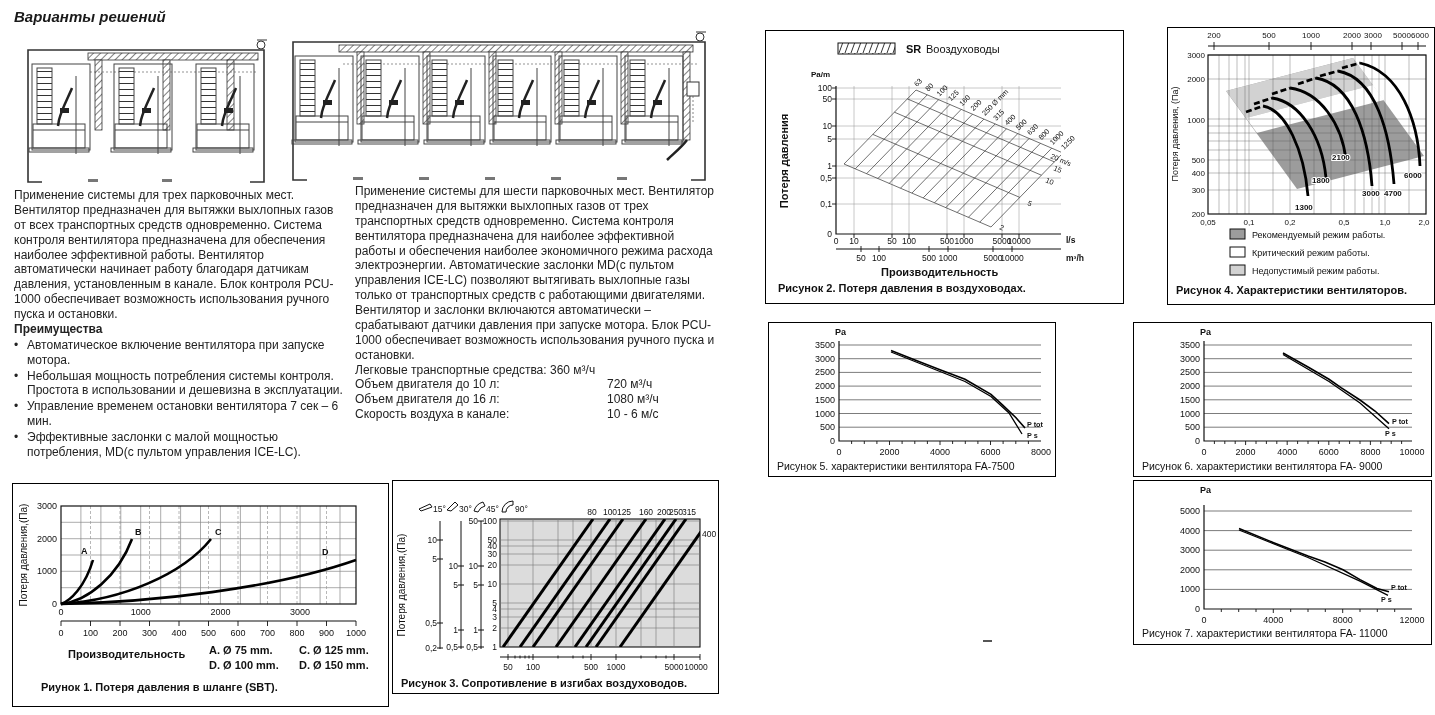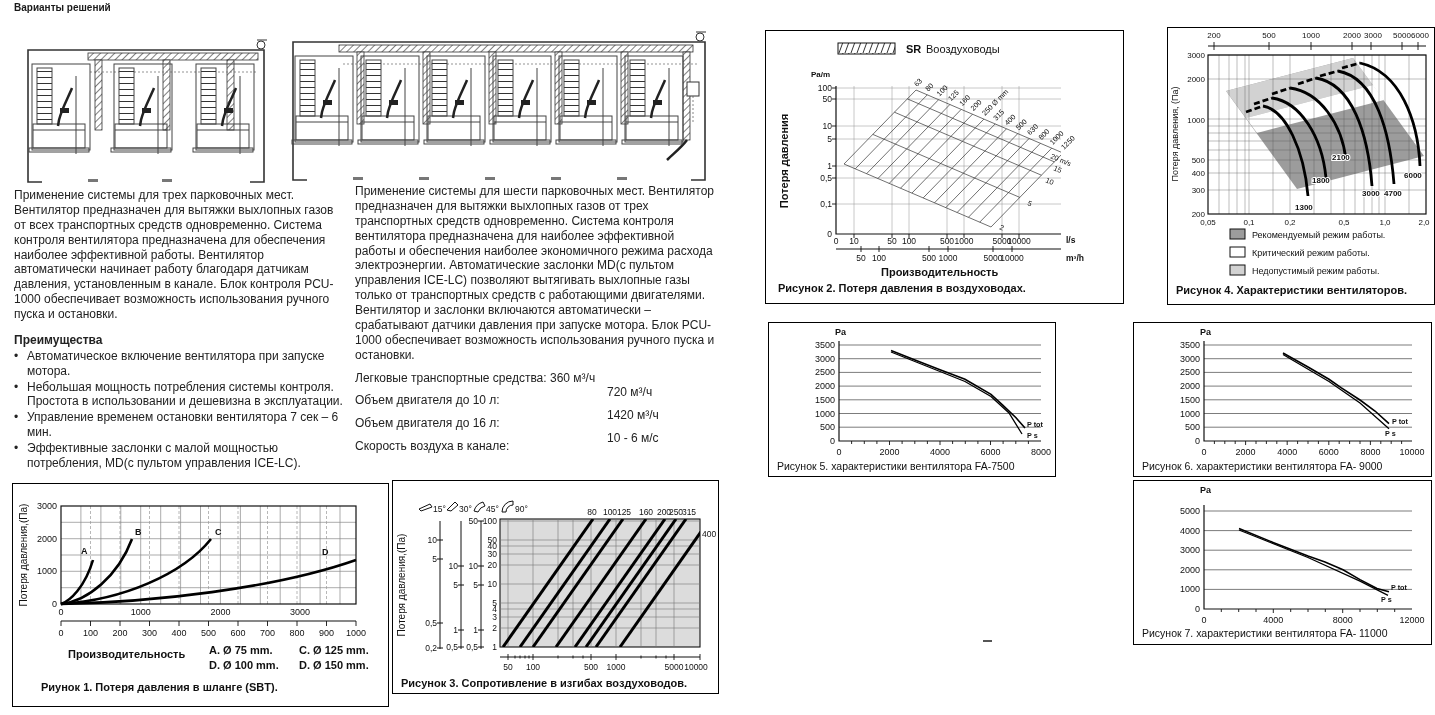--- a/index.html
+++ b/index.html
@@ -1,26 +1,26 @@
 <!DOCTYPE html>
 <html><head>
 <meta charset="utf-8">
 <style>
   html,body{margin:0;padding:0;background:#fff;}
   body{width:1435px;height:715px;position:relative;font-family:"Liberation Sans",sans-serif;color:#1a1a1a;overflow:hidden;}
   .abs{position:absolute;}
-  #page-title{left:14px;top:2px;font-size:10px;font-weight:bold;}
+  #page-title{left:14px;top:8px;font-size:15px;font-weight:bold;font-style:italic;}
   .textcol{font-size:12px;line-height:1.24;color:#222;}
   #left-col{left:14px;top:188px;width:334px;}
   #right-col{left:355px;top:184px;width:362px;}
-  .sec-title{font-weight:bold;margin-top:11px;}
+  .sec-title{font-weight:bold;}
   .adv-item{display:flex;margin-top:1px;}
   .adv-item .dot{width:13px;flex:0 0 13px;}
   .af-row{display:flex;}
-  .af-label{flex:0 0 252px;margin-top:8px;}
+  .af-label{flex:0 0 252px;}
   .fig{position:absolute;border:1px solid #000;background:#fff;}
   svg text{font-family:"Liberation Sans",sans-serif;fill:#111;}
   .tk{font-size:8.5px;}
   .t7{font-size:7.2px;}
   .t8{font-size:8px;}
   .t9{font-size:9px;}
   .t10{font-size:10px;}
   .t11{font-size:11px;}
   .b{font-weight:bold;}
   .mid{text-anchor:middle;}
@@ -164,21 +164,21 @@
   <div class="af-row">
       <div class="af-label">Легковые транспортные средства: 360 м³/ч</div>
       <div></div>
     </div>
   <div class="af-row">
       <div class="af-label">Объем двигателя до 10 л:</div>
       <div>720 м³/ч</div>
     </div>
   <div class="af-row">
       <div class="af-label">Объем двигателя до 16 л:</div>
-      <div>1420 м³/ч</div>
+      <div>1080 м³/ч</div>
     </div>
   <div class="af-row">
       <div class="af-label">Скорость воздуха в канале:</div>
       <div>10 - 6 м/с</div>
     </div>
 </div>
 
 <div class="fig" style="left:765px;top:30px;width:357px;height:272px">
 <svg width="355" height="270" viewBox="0 0 355 270">
   <defs>

